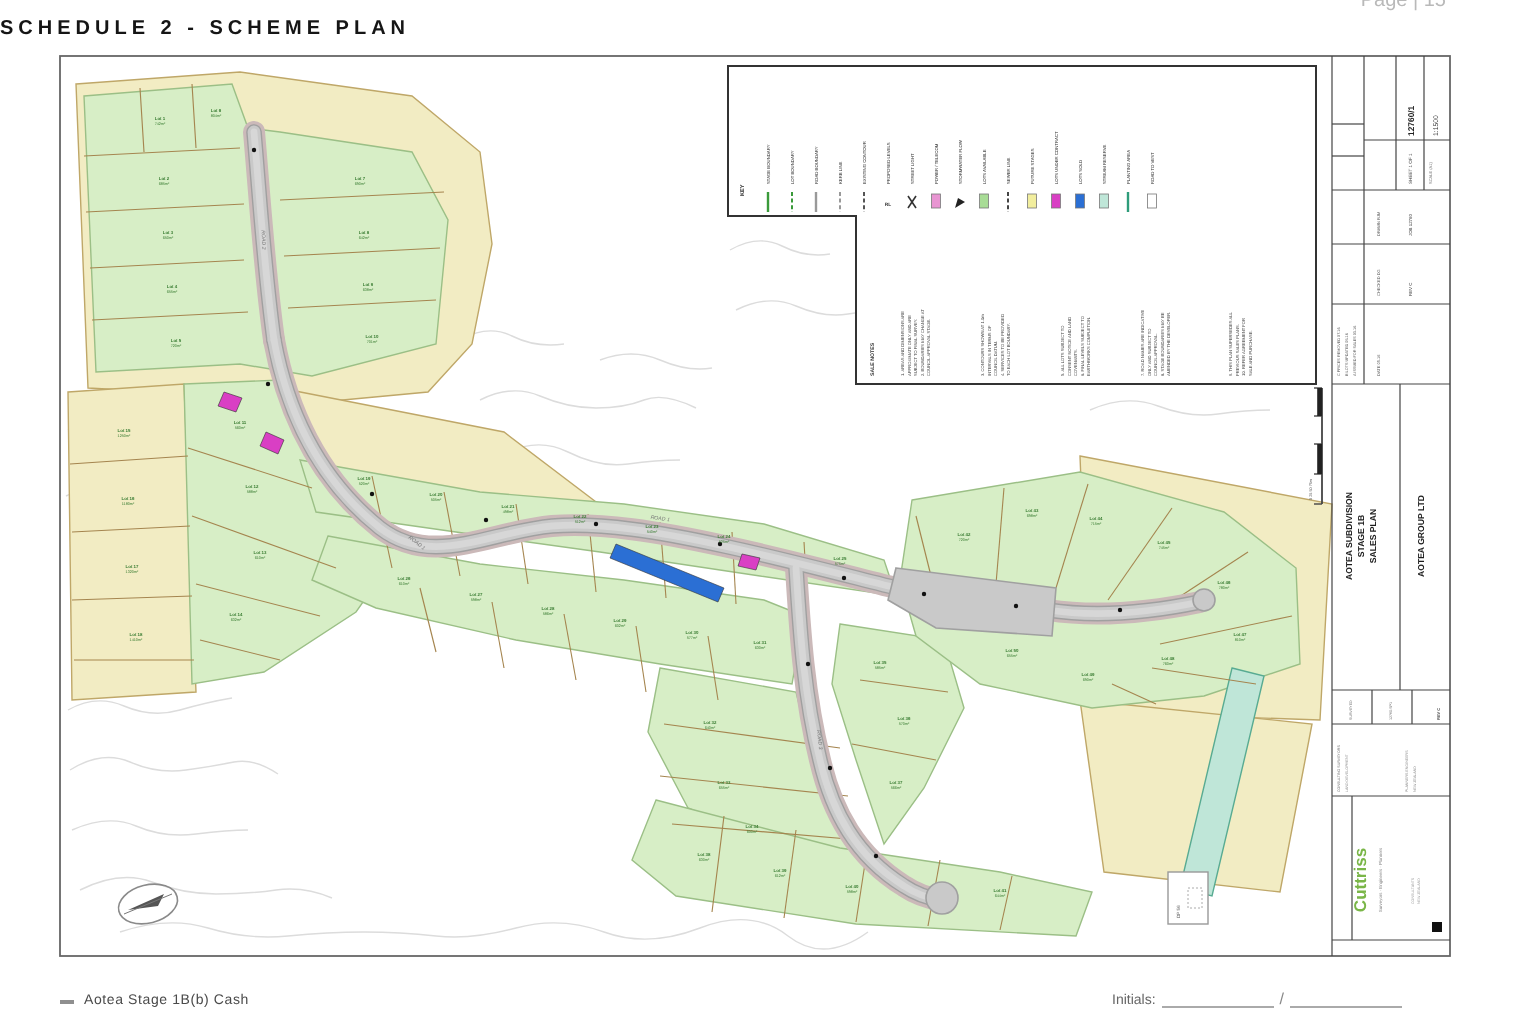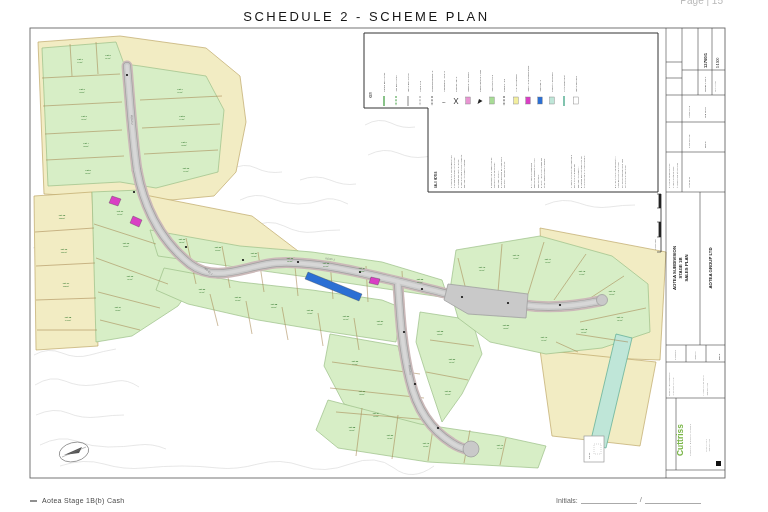--- a/index.html
+++ b/index.html
@@ -1,19 +1,19 @@
 <!DOCTYPE html>
 <html><head>
 <meta charset="utf-8">
 <style>
   html,body{margin:0;padding:0;background:#ffffff;}
   .page{position:relative;width:733px;height:512px;background:#ffffff;overflow:hidden;
         font-family:"Liberation Sans",sans-serif;}
-  .doc-title{position:absolute;top:9px;left:0;right:0;text-align:center;
-        font-size:13px;font-weight:normal;letter-spacing:2.5px;color:#151515;}
+  .doc-title{position:absolute;top:9px;left:0;right:0;
+        font-size:10px;font-weight:bold;letter-spacing:2.5px;color:#151515;}
   .page-corner{position:absolute;top:-5px;right:10px;font-size:10px;color:#b9b9b9;}
   .plan-svg{position:absolute;top:0;left:0;}
   .footer-left{position:absolute;left:42px;bottom:8px;font-size:7px;color:#4a4a4a;letter-spacing:.3px;}
   .footer-mark{position:absolute;left:30px;bottom:10px;width:7px;height:2px;background:#8f8f8f;}
   .footer-right{position:absolute;left:556px;bottom:8px;font-size:7px;color:#666;
         display:flex;align-items:flex-end;gap:3px;}
   .init-line{display:inline-block;width:56px;height:6px;border-bottom:1px solid #aaa;}
   .init-slash{font-size:8px;color:#888;}
 </style>
 </head>

